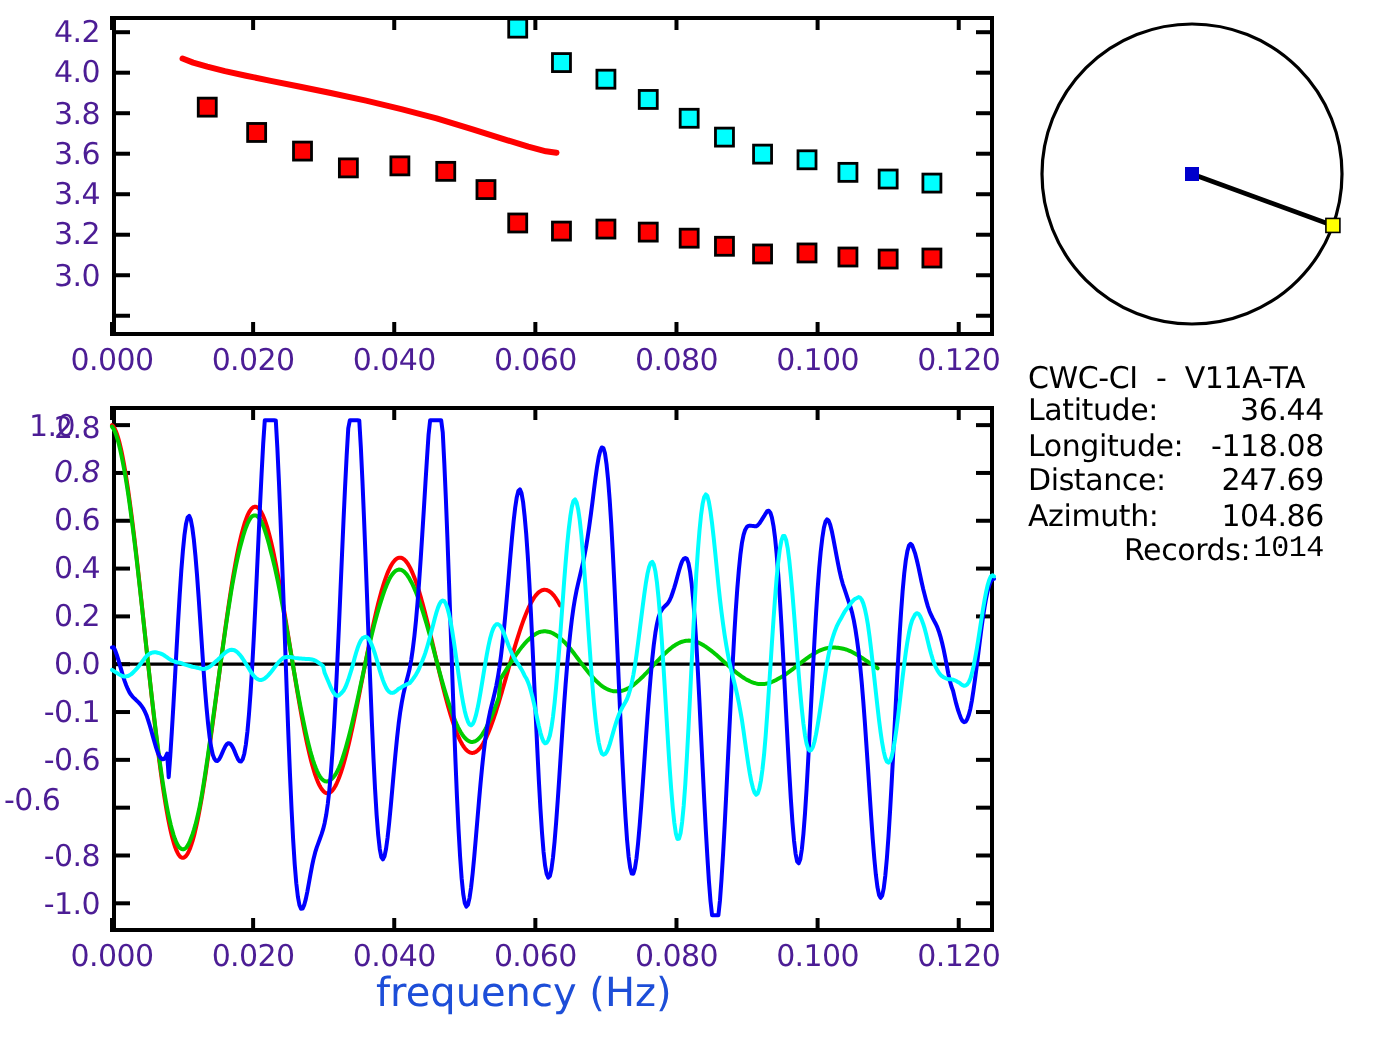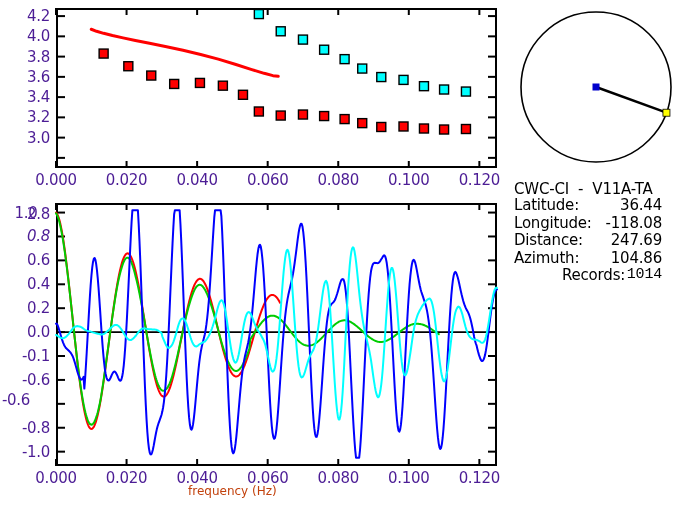--- a/index.html
+++ b/index.html
@@ -2,21 +2,21 @@
 <html><head>
 <meta charset="utf-8">
 <style>
   html,body{margin:0;padding:0;background:#ffffff;}
   body{width:693px;height:519px;overflow:hidden;
        font-family:"DejaVu Sans","Liberation Sans",sans-serif;}
   #root{position:relative;width:693px;height:519px;background:#fff;}
 
   .tick-label{position:absolute;font-size:15px;color:#4c1d95;white-space:nowrap;
               font-family:"DejaVu Sans",sans-serif;letter-spacing:-0.3px;}
-  .axis-title{position:absolute;font-size:12px;color:#c2410c;white-space:nowrap;
+  .axis-title{position:absolute;font-size:20px;color:#1d4ed8;white-space:nowrap;
               font-family:"DejaVu Sans",sans-serif;}
 
   .plot-frame{position:absolute;border:2px solid #000;box-sizing:border-box;background:#fff;}
   svg{position:absolute;left:0;top:0;overflow:visible;}
 
   .info-line{position:absolute;font-size:15px;color:#000;white-space:pre;
              font-family:"DejaVu Sans",sans-serif;letter-spacing:-0.2px;}
 </style>
 </head>
 <body>

